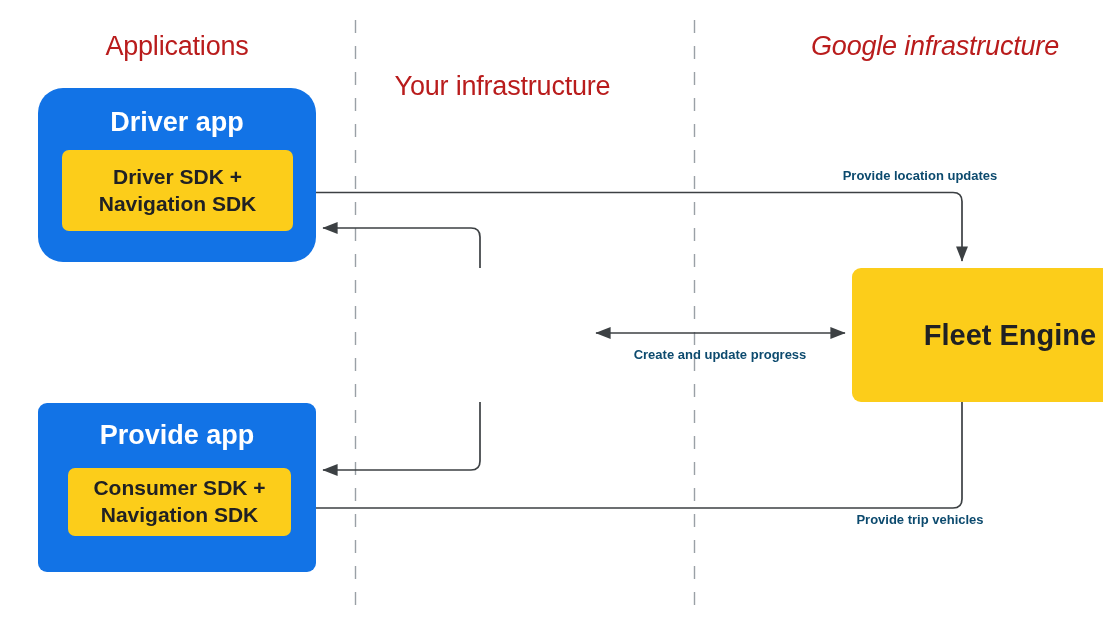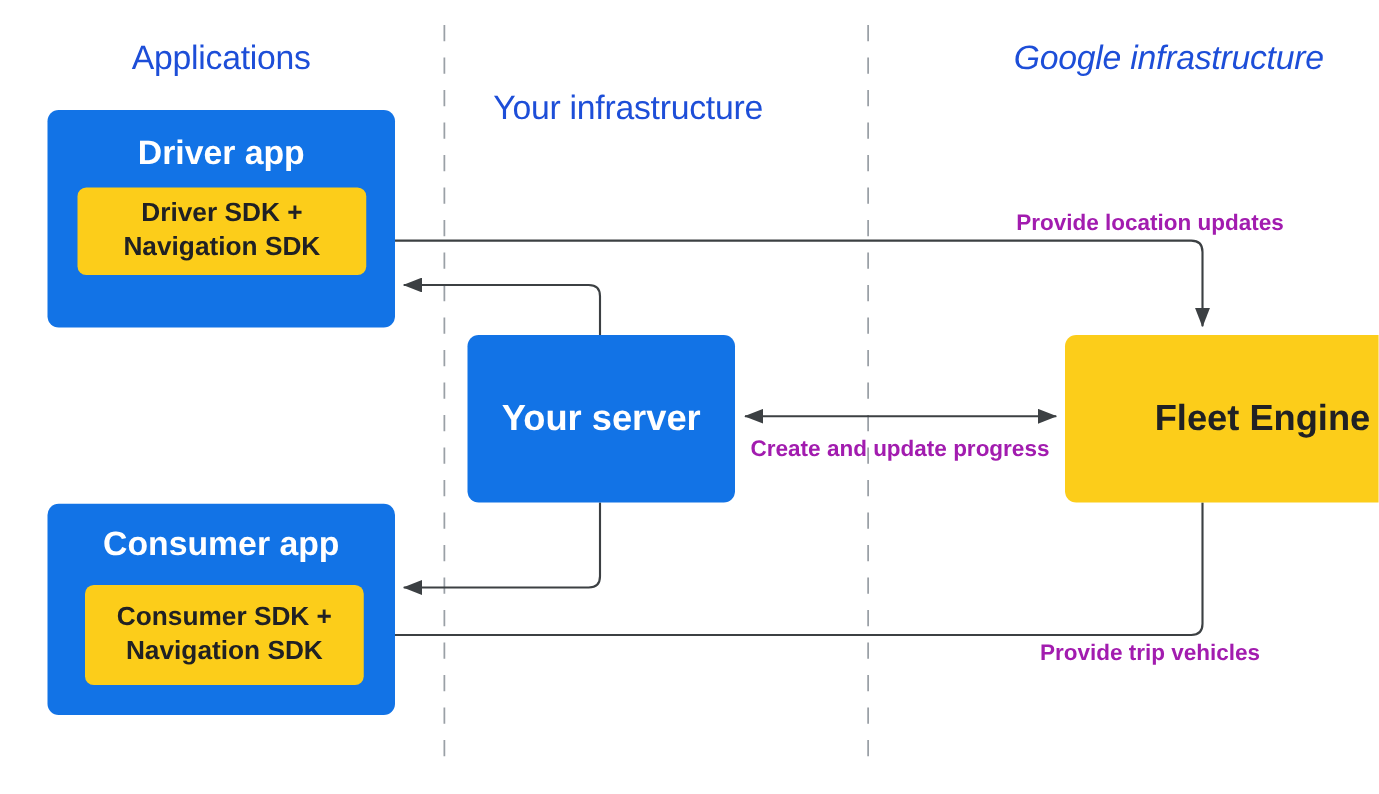--- a/index.html
+++ b/index.html
@@ -22,21 +22,21 @@
     left: 0;
     top: 0;
     width: 1103px;
     height: 635px;
   }
   .col-header {
     position: absolute;
     text-align: center;
     font-size: 27px;
     font-weight: 400;
-    color: #1d4ed8;
+    color: #b91c1c;
     white-space: nowrap;
     letter-spacing: -0.2px;
   }
   .app-box {
     position: absolute;
     background: #1273e6;
     border-radius: 9px;
     box-sizing: border-box;
   }
   .app-title {
@@ -83,23 +83,23 @@
     display: flex;
     align-items: center;
     justify-content: center;
     color: #202124;
     font-weight: bold;
     font-size: 29px;
     white-space: nowrap;
   }
   .edge-label {
     position: absolute;
-    font-size: 18px;
+    font-size: 13px;
     font-weight: bold;
-    color: #a21caf;
+    color: #0c4a6e;
     white-space: nowrap;
     text-align: center;
   }
   .edge-label.two-line {
     line-height: 1.45;
   }
 </style>
 </head>
 <body>
 
@@ -126,43 +126,40 @@
 
     <path d="M 480 402 L 480 461 Q 480 470 471 470 L 323 470" fill="none" stroke="#3c4043" stroke-width="1.7" marker-end="url(#arrowhead)"></path>
 
     <path d="M 962 402 L 962 499 Q 962 508 953 508 L 298 508" fill="none" stroke="#3c4043" stroke-width="1.7" marker-end="url(#arrowhead)"></path>
   </svg>
 
   <div class="col-header" style="left:38px; top:31px; width:278px;">Applications</div>
   <div class="col-header" style="left:375px; top:31px; width:255px;margin-top:40px;">Your infrastructure</div>
   <div class="col-header" style="left:790px; top:31px; width:290px;font-style:italic;">Google infrastructure</div>
 
-  <div class="app-box" style="left:38px; top:88px; width:278px; height:174px;">
+  <div class="app-box" style="left:38px; top:88px; width:278px; height:174px;border-radius:25px;">
     <div class="app-title" style="top:19px;">Driver app</div>
-    <div class="sdk-box" style="left:24px; top:62px; width:231px; height:70px;">
+    <div class="sdk-box" style="left:24px; top:62px; width:231px; height:81px;">
       <div>
         <span>Driver SDK +</span><br>
         <span>Navigation SDK</span>
       </div>
     </div>
   </div>
 
   <div class="app-box" style="left:38px; top:403px; width:278px; height:169px;">
-    <div class="app-title" style="top:17px;">Consumer app</div>
-    <div class="sdk-box" style="left:30px; top:65px; width:223px; height:80px;">
+    <div class="app-title" style="top:17px;">Provide app</div>
+    <div class="sdk-box" style="left:30px; top:65px; width:223px; height:68px;">
       <div>
         <span>Consumer SDK +</span><br>
         <span>Navigation SDK</span>
       </div>
     </div>
   </div>
 
-  <div class="server-box" style="left:374px; top:268px; width:214px; height:134px;">
-    <span>Your server</span>
-  </div>
 
   <div class="engine-box" style="left:852px; top:268px; width:220px; height:134px;padding-left:48px;">
     <span>Fleet Engine</span>
   </div>
 
   <div class="edge-label" style="left:795px; top:168px; width:250px;">Provide location updates</div>
 
   <div class="edge-label two-line" style="left:595px; top:346px; width:250px;">
     <div>Create and update progress</div>
   </div>

